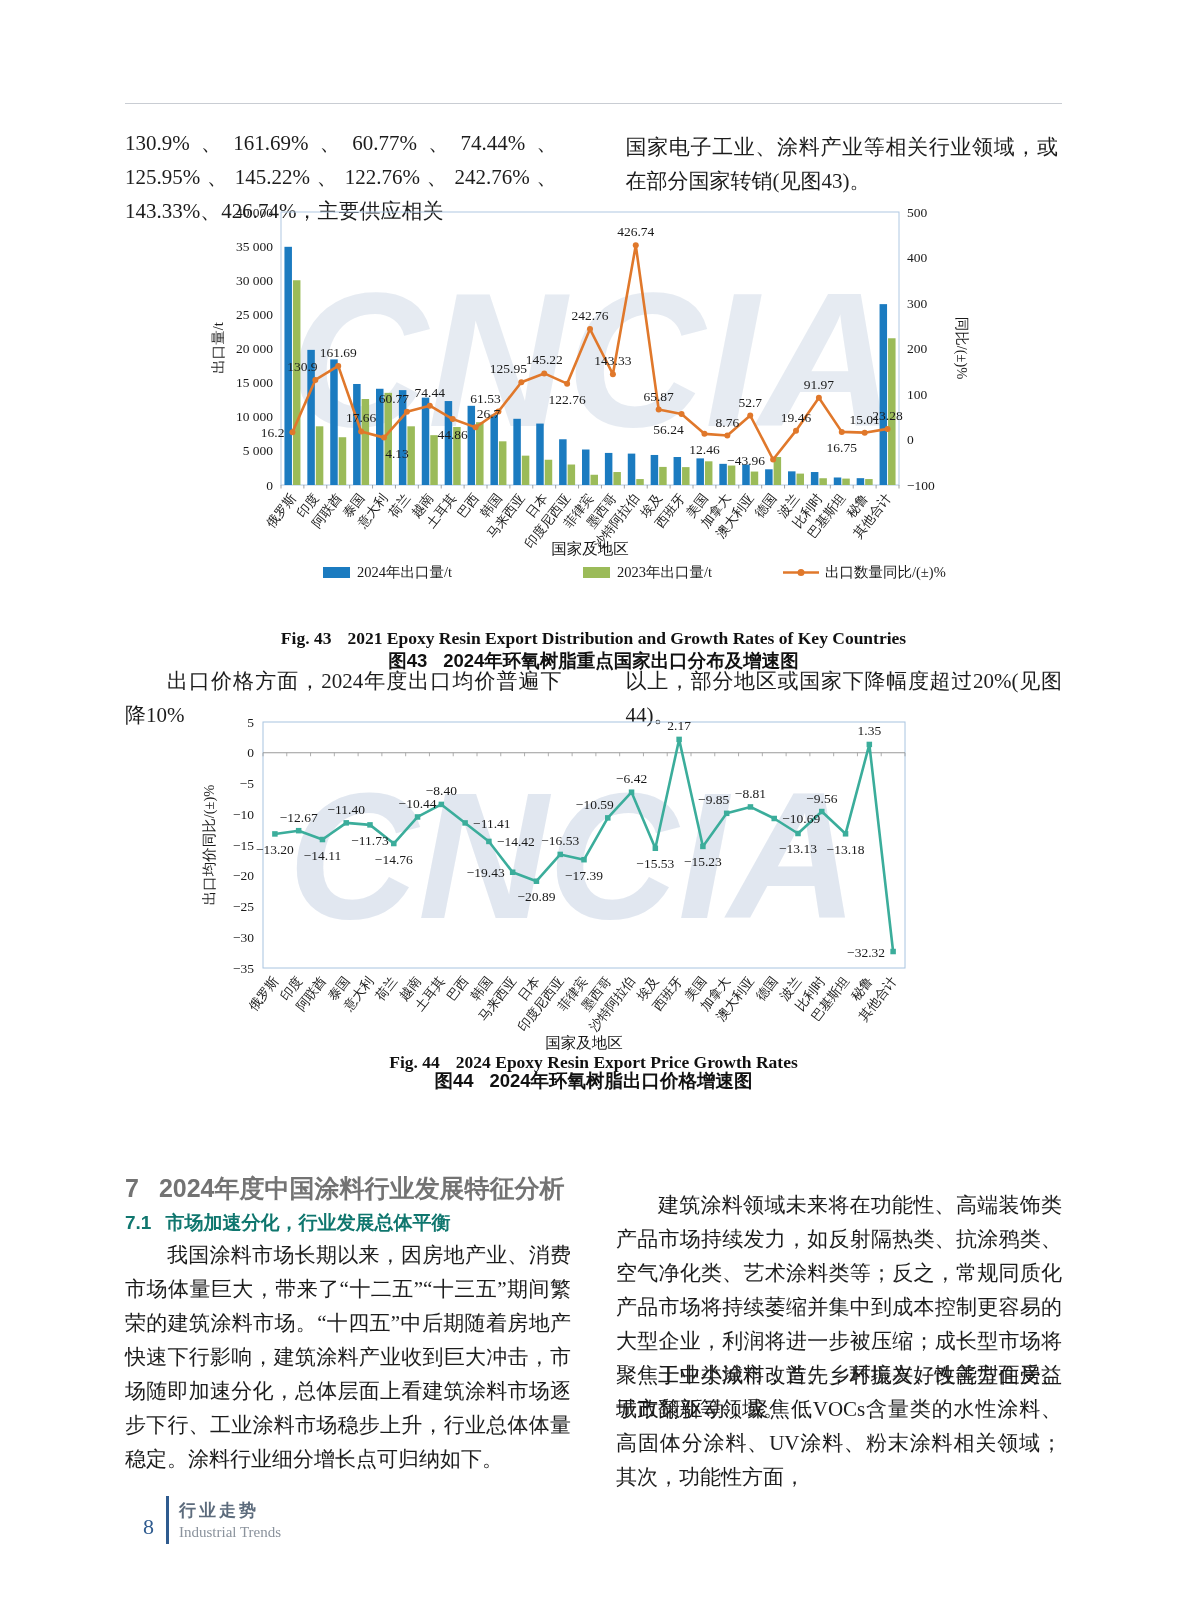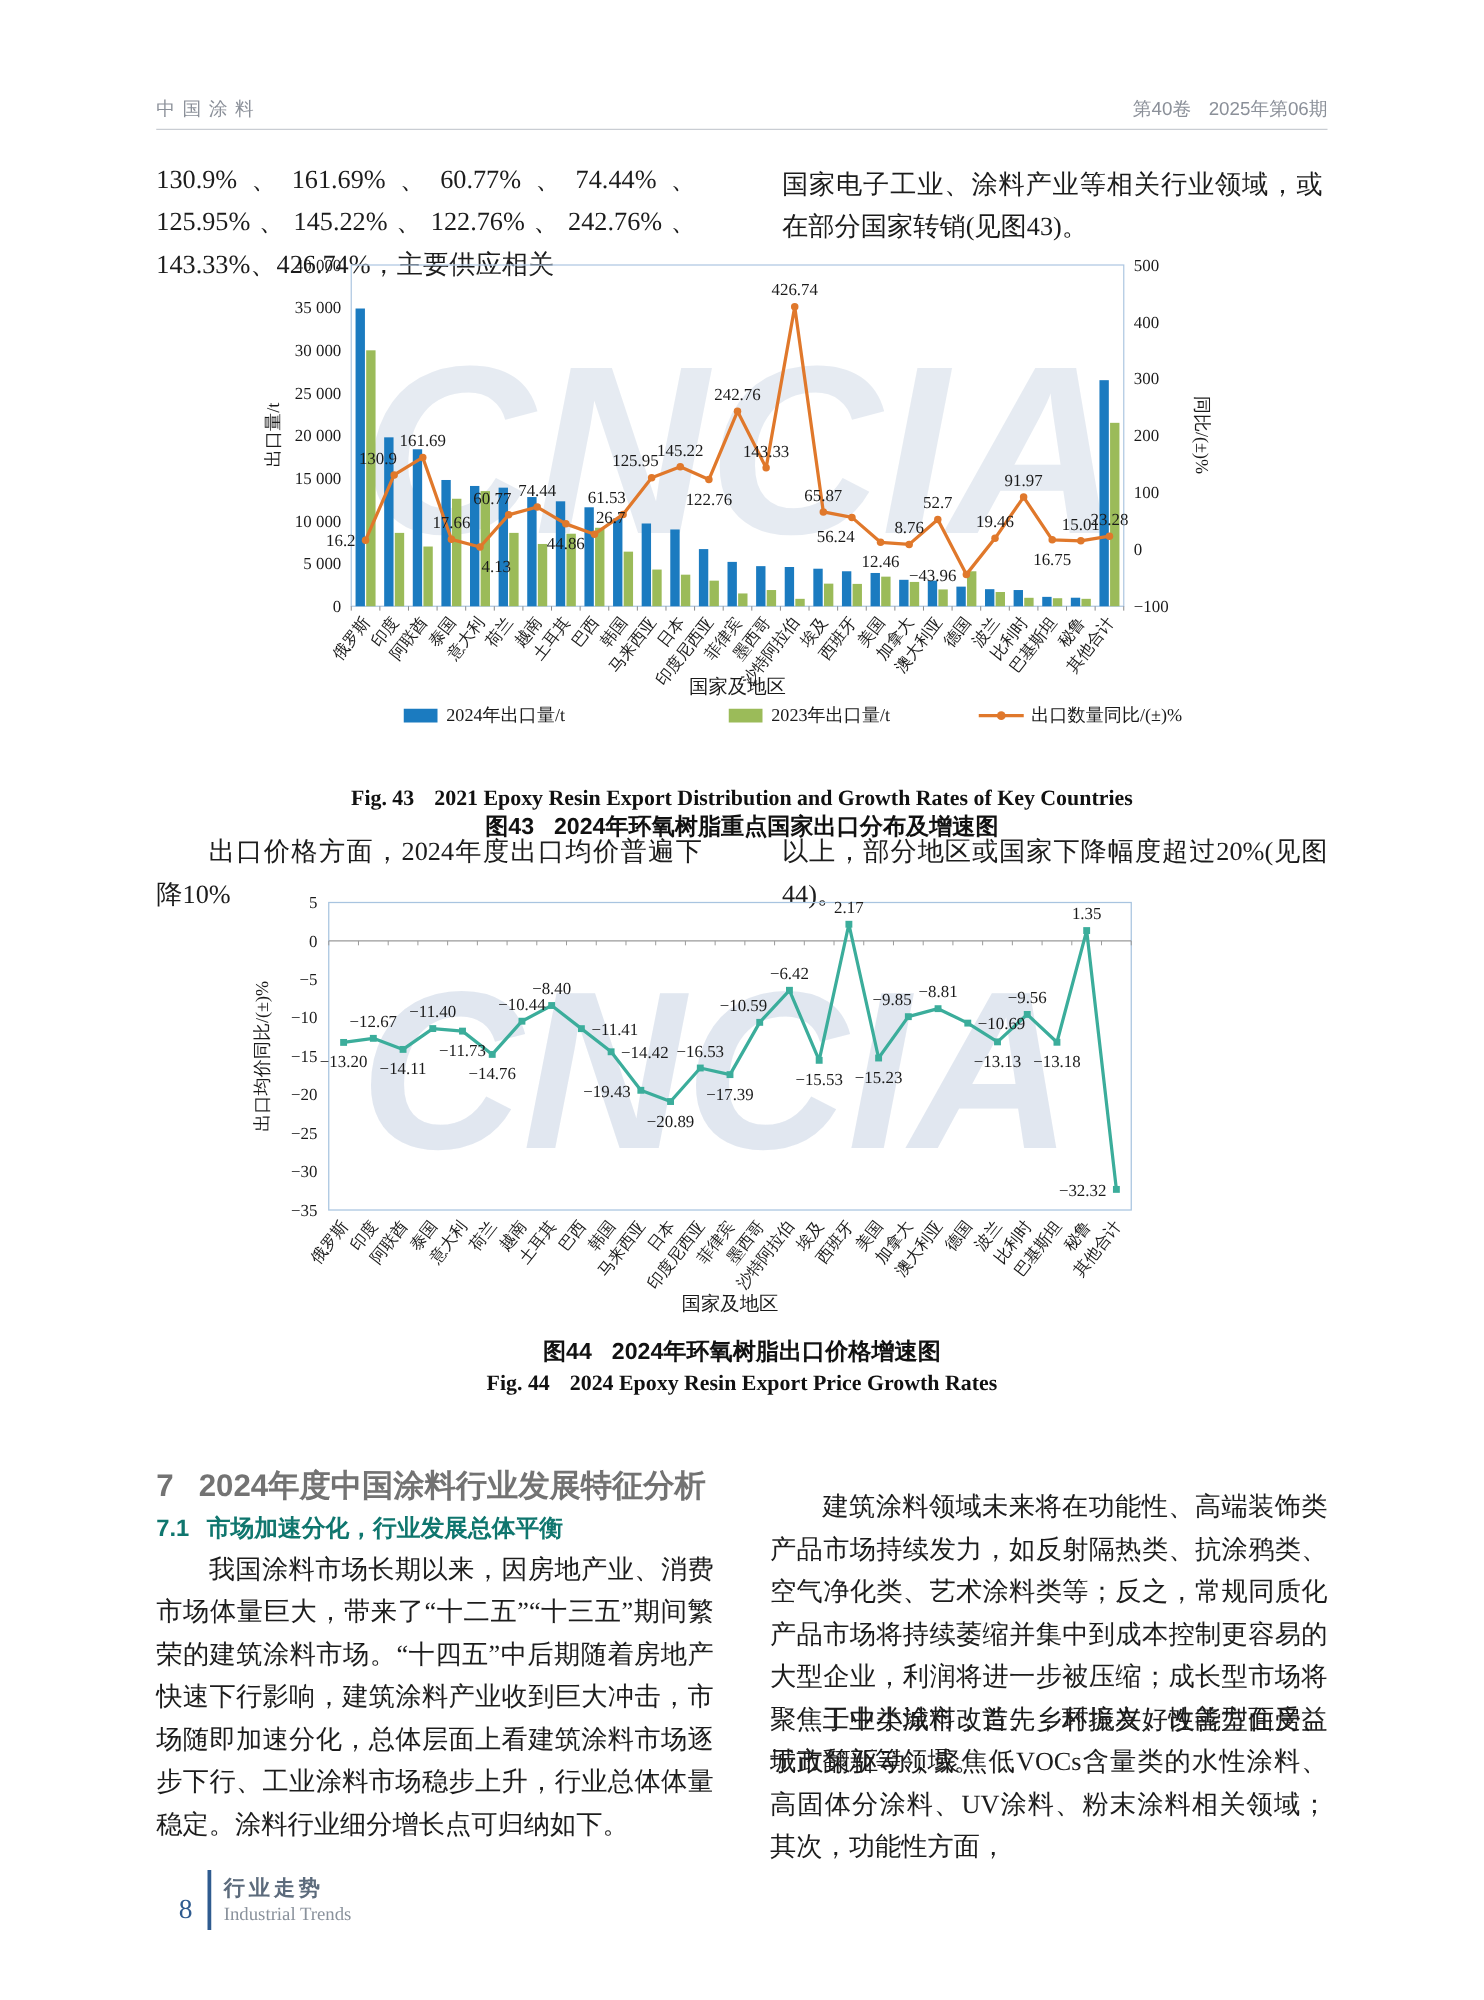--- a/index.html
+++ b/index.html
@@ -37,26 +37,20 @@
   .footer .labels .cn{font-family:"Liberation Sans",sans-serif;font-weight:bold;font-size:17px;
       color:#5c6b7c;letter-spacing:3px;}
   .footer .labels .en{font-size:15px;color:#8a929c;margin-top:2px;}
   svg text{user-select:none;}
 </style>
 </head>
 <body>
 
 <div class="page">
 
-  <div class="hdr">
-    <span class="journal">中国涂料</span>
-    <span class="vol">
-      <span>第40卷</span><span>2025年第06期</span>
-    </span>
-  </div>
   <div class="hdr-rule"></div>
 
   <div class="cols" style="top:126px;">
     <p class="col" style="margin:0;">130.9%、161.69%、60.77%、74.44%、125.95%、145.22%、122.76%、242.76%、143.33%、426.74%，主要供应相关</p>
     <p class="col" style="margin:4px;">国家电子工业、涂料产业等相关行业领域，或在部分国家转销(见图43)。</p>
   </div>
 
   <div class="chartbox" style="top:198px;">
     <svg id="chart43" width="780" height="392" viewBox="0 0 780 392">
         <text x="400" y="228" font-size="192" font-family="&quot;Liberation Sans&quot;,sans-serif" fill="#cdd7e6" font-style="italic" font-weight="bold" fill-opacity="0.5" text-anchor="middle">CNCIA</text>
@@ -399,21 +393,21 @@
         <text x="0" y="0" font-size="13" font-family="&quot;Liberation Serif&quot;,serif" fill="#1a1a1a" text-anchor="end" transform="translate(656.5555555555555,271) rotate(-52)">巴基斯坦</text>
         <text x="0" y="0" font-size="13" font-family="&quot;Liberation Serif&quot;,serif" fill="#1a1a1a" text-anchor="end" transform="translate(680.3333333333334,271) rotate(-52)">秘鲁</text>
         <text x="0" y="0" font-size="13" font-family="&quot;Liberation Serif&quot;,serif" fill="#1a1a1a" text-anchor="end" transform="translate(704.1111111111111,271) rotate(-52)">其他合计</text>
         <text x="391" y="338" font-size="15.5" font-family="&quot;Liberation Serif&quot;,serif" fill="#1a1a1a" text-anchor="middle">国家及地区</text>
       </svg>
   </div>
 
   <div class="cap" style="top:1068px;">
     <span class="cap-cn"><span class="fig-no">图44</span><span>2024年环氧树脂出口价格增速图</span></span>
   </div>
-  <div class="cap" style="top:1096px;">
+  <div class="cap" style="top:1052px;">
     <span class="cap-en"><span class="fig-no">Fig. 44</span><span>2024 Epoxy Resin Export Price Growth Rates</span></span>
   </div>
 
   <div class="h1" style="top:1172px;">
     <span class="no">7</span><span>2024年度中国涂料行业发展特征分析</span>
   </div>
   <div class="h2" style="top:1210px;">
     <span class="no">7.1</span><span>市场加速分化，行业发展总体平衡</span>
   </div>
 

